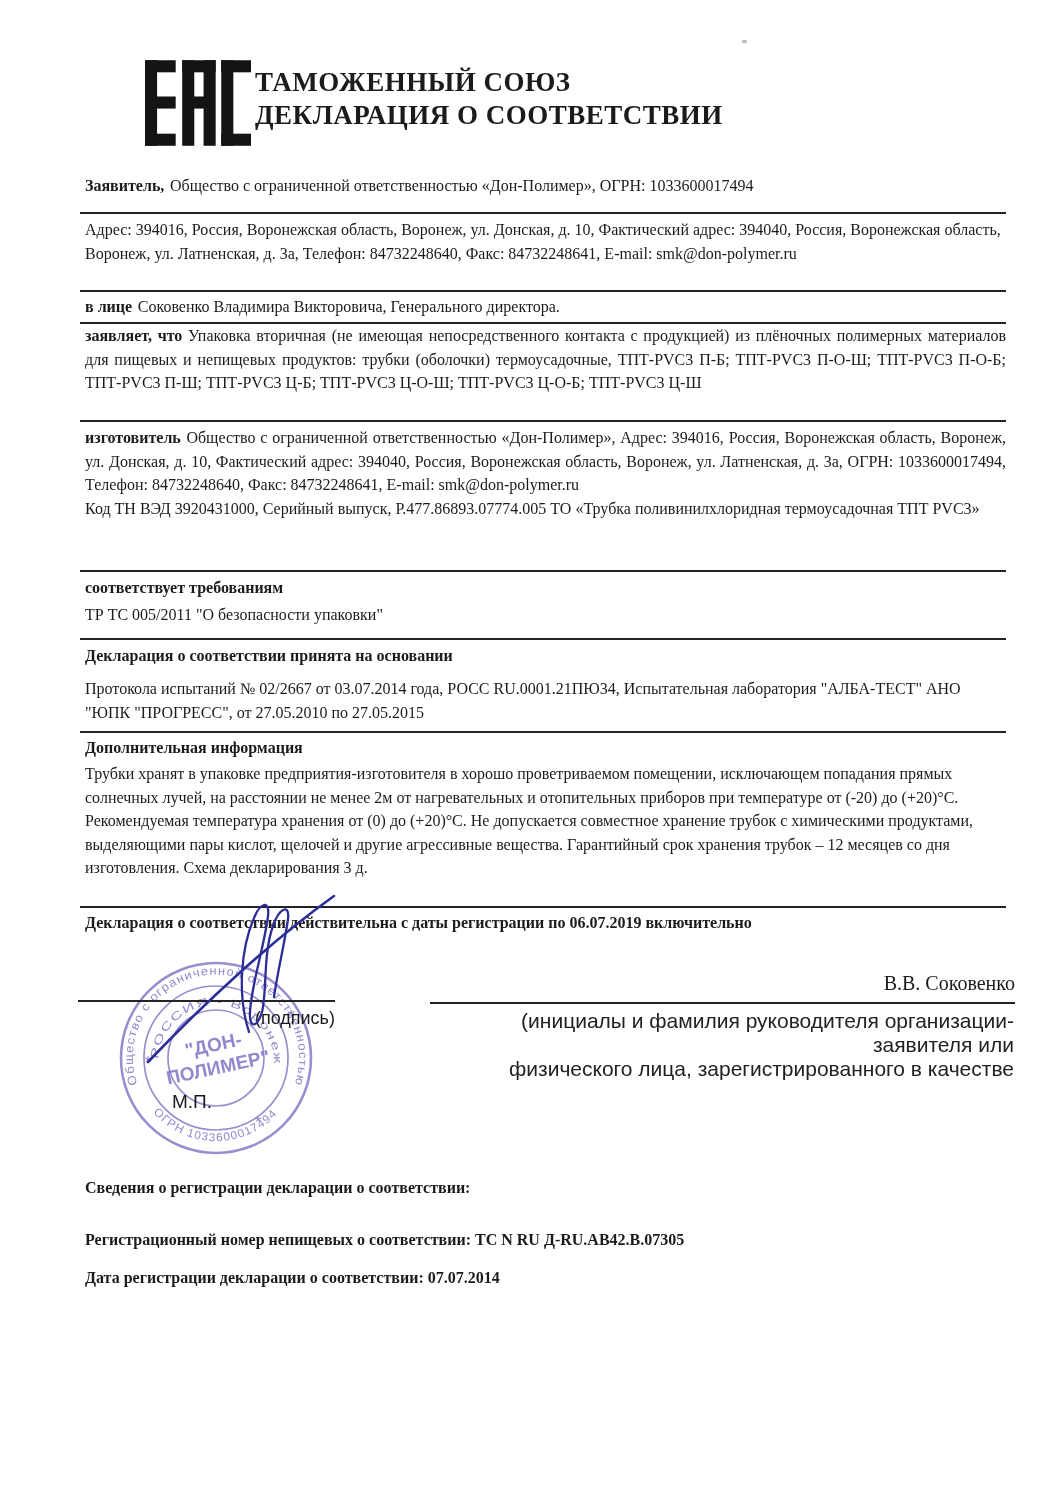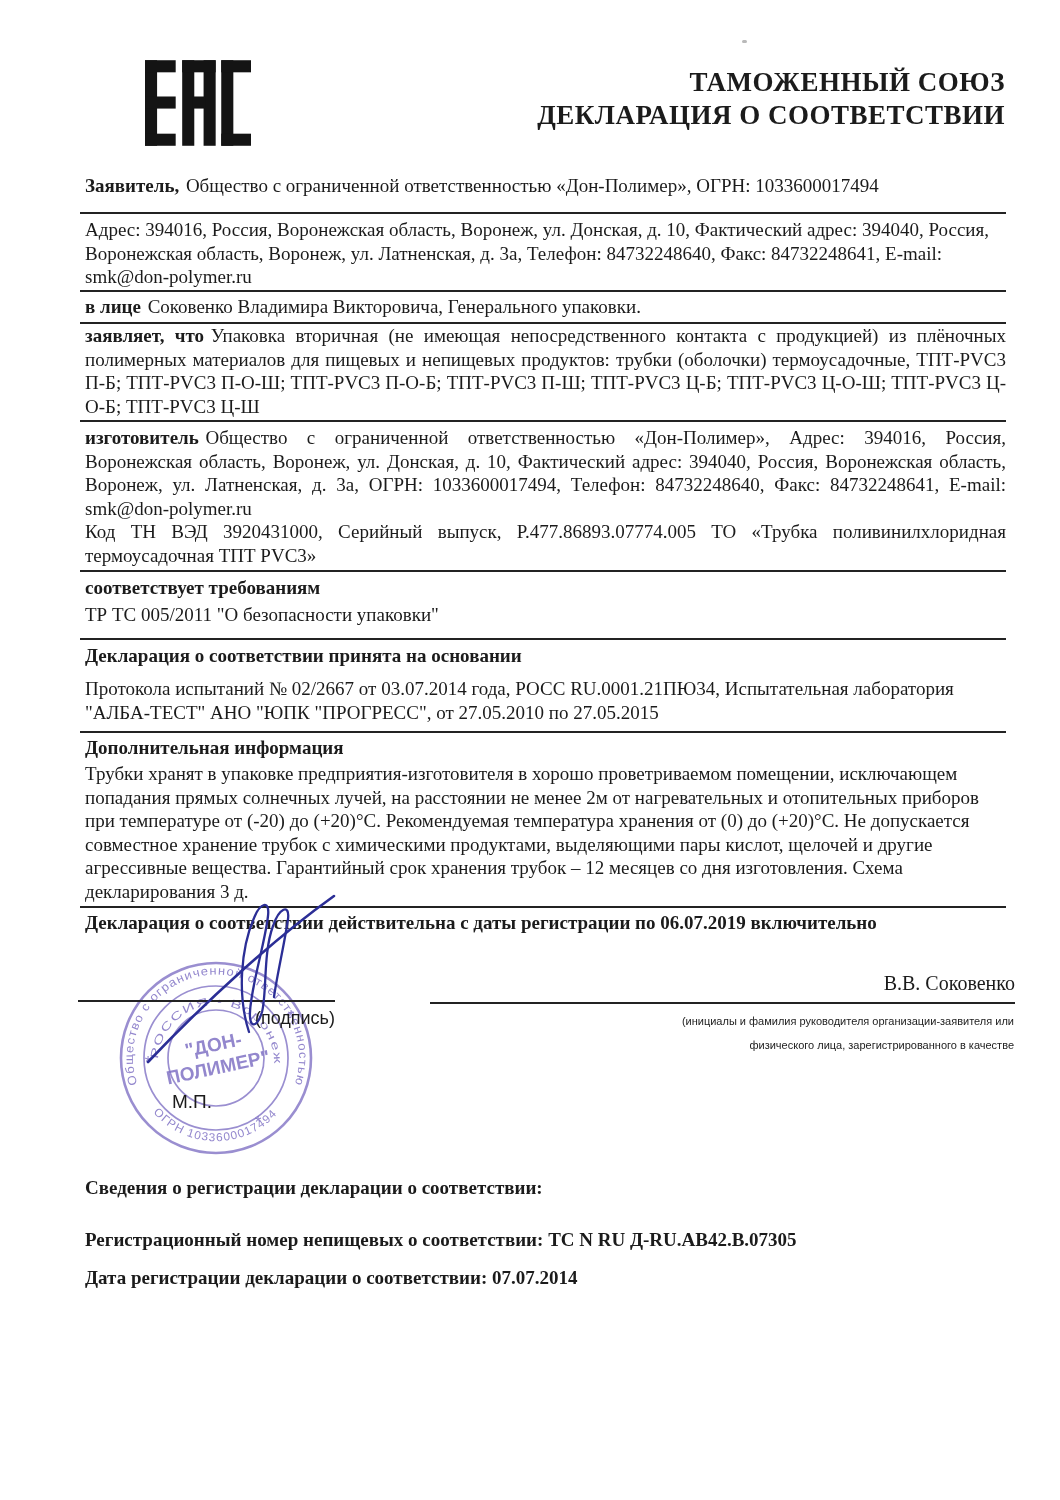--- a/index.html
+++ b/index.html
@@ -2,34 +2,34 @@
 <html lang="ru"><head>
 <meta charset="utf-8">
 <style>
   html,body{margin:0;padding:0;background:#e8e8e8;}
   .page{
     position:relative;width:1060px;height:1500px;margin:0 auto;
     background:#ffffff;overflow:hidden;
     font-family:"Liberation Serif", serif;color:#1b1b1b;
   }
   .abs{position:absolute;}
-  .body-text{left:85px;width:921px;font-size:19px;line-height:23.5px;}
+  .body-text{left:85px;width:921px;font-size:16px;line-height:23.5px;}
   .b{font-weight:bold;}
   .lbl{font-weight:bold;margin-right:.35em;}
   .just{text-align:justify;}
   .rule{position:absolute;left:80px;width:926px;height:0;border-top:2px solid #232323;}
   .title{
-    left:255px;width:750px;text-align:right;font-weight:bold;
+    left:255px;width:750px;text-align:left;font-weight:bold;
     font-size:27px;line-height:33px;letter-spacing:.5px;
   }
   .sans{font-family:"Liberation Sans", sans-serif;}
   .center{text-align:right;}
   .sig-rule-left{position:absolute;left:78px;top:1000px;width:257px;border-top:2px solid #232323;}
   .sig-rule-right{position:absolute;left:430px;top:1002px;width:585px;border-top:2px solid #232323;}
-  .caption{font-size:11px;line-height:24px;color:#222;}
+  .caption{font-size:21px;line-height:24px;color:#222;}
   svg{display:block;}
   .speck{position:absolute;left:742px;top:40px;width:5px;height:3px;background:#b9b9b9;border-radius:2px;}
   p{margin:0;}
 </style>
 </head>
 <body>
 
 <div class="page">
 
   <div class="speck"></div>
@@ -64,21 +64,21 @@
     <span class="lbl">Заявитель,</span><span>Общество с ограниченной ответственностью «Дон-Полимер», ОГРН: 1033600017494</span>
   </p>
 
   <div class="rule" style="top:212px;"></div>
 
   <p class="abs body-text" style="top:218px;">Адрес: 394016, Россия, Воронежская область, Воронеж, ул. Донская, д. 10, Фактический адрес: 394040, Россия, Воронежская область, Воронеж, ул. Латненская, д. 3а, Телефон: 84732248640, Факс: 84732248641, E-mail: smk@don-polymer.ru</p>
 
   <div class="rule" style="top:290px;"></div>
 
   <p class="abs body-text" style="top:295px;">
-    <span class="lbl">в лице</span><span>Соковенко Владимира Викторовича, Генерального упаковки.</span>
+    <span class="lbl">в лице</span><span>Соковенко Владимира Викторовича, Генерального директора.</span>
   </p>
 
   <div class="rule" style="top:322px;"></div>
 
   <p class="abs body-text just" style="top:324px;">
     <span class="lbl">заявляет, что</span><span>Упаковка вторичная (не имеющая непосредственного контакта с продукцией) из плёночных полимерных материалов для пищевых и непищевых продуктов: трубки (оболочки) термоусадочные, ТПТ-PVC3 П-Б; ТПТ-PVC3 П-О-Ш; ТПТ-PVC3 П-О-Б; ТПТ-PVC3 П-Ш; ТПТ-PVC3 Ц-Б; ТПТ-PVC3 Ц-О-Ш; ТПТ-PVC3 Ц-О-Б; ТПТ-PVC3 Ц-Ш</span>
   </p>
 
   <div class="rule" style="top:420px;"></div>
 

